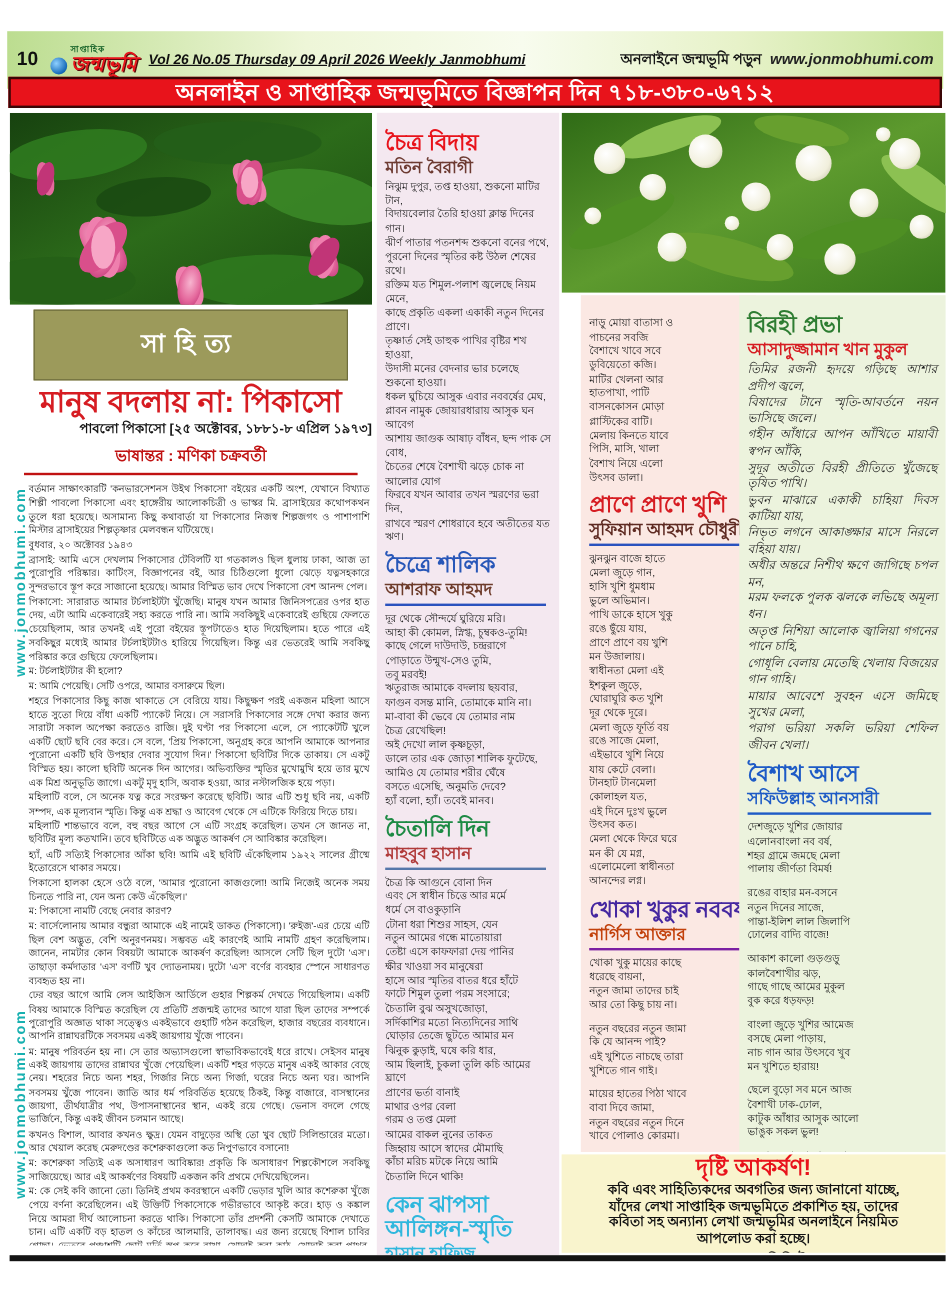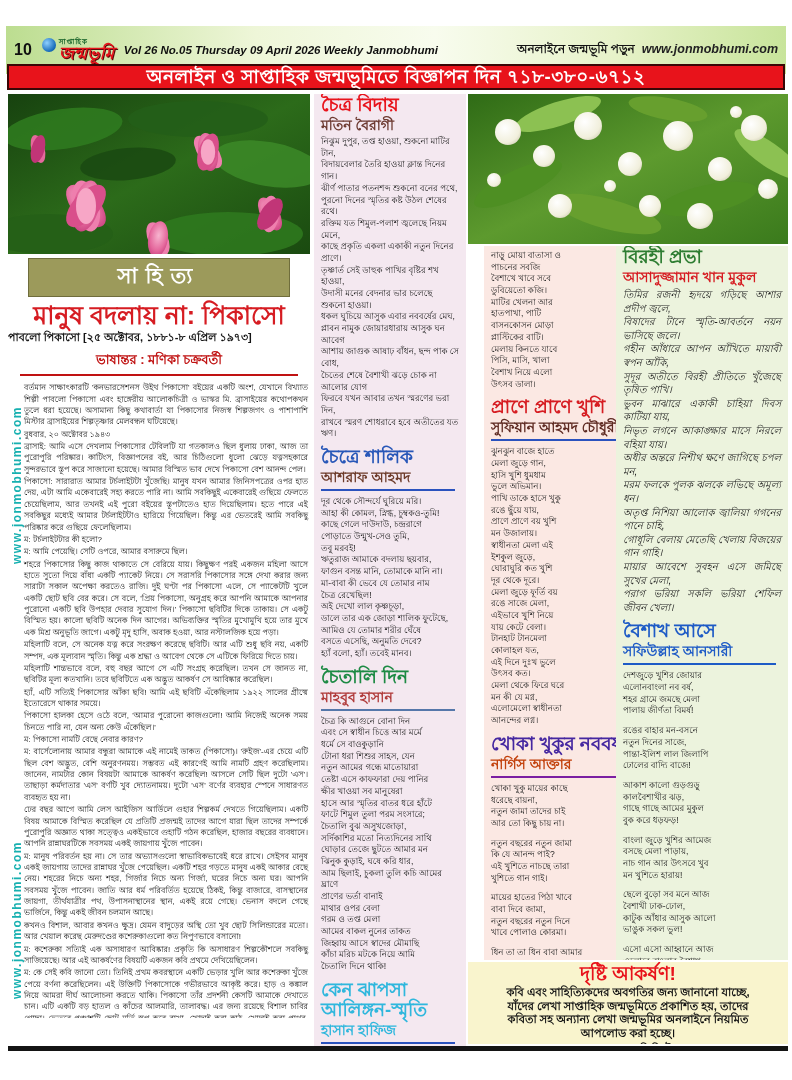--- a/index.html
+++ b/index.html
@@ -3,53 +3,53 @@
 <meta charset="utf-8">
 <style>
   html,body{margin:0;padding:0;background:#ffffff;}
   .page{position:relative;width:792px;height:1080px;background:#fff;overflow:hidden;
         font-family:"Liberation Sans","DejaVu Sans",sans-serif;color:#111;}
   
   .header{position:absolute;top:26px;left:6px;width:780px;height:48px;
           background:linear-gradient(90deg,#bcdd90 0%,#eef6d8 32%,#f8fcee 55%,#e7f2c9 78%,#c8e49b 100%);
           display:flex;align-items:center;padding:0 8px;box-sizing:border-box;}
   .page-number{font-size:16px;font-weight:bold;color:#101010;margin-right:10px;}
-  .logo{display:flex;align-items:flex-start;gap:3px;margin-right:10px;}
+  .logo{display:flex;align-items:flex-end;gap:3px;margin-right:10px;}
   .globe{width:14px;height:14px;border-radius:50%;
          background:radial-gradient(circle at 35% 35%,#8ed0ff 0%,#1569b8 70%,#083c6e 100%);}
   .logo-txt{display:flex;flex-direction:column;line-height:1;}
   .logo-top{font-size:7px;font-weight:bold;color:#0a5a20;letter-spacing:1px;}
   .logo-main{font-size:17px;font-weight:bold;font-style:italic;color:#e8131b;
              text-shadow:1px 1px 0 #5a0a0a;}
-  .vol-line{font-size:11.5px;font-weight:bold;font-style:italic;color:#101010;flex:1;}
+  .vol-line{font-size:11.5px;font-weight:bold;font-style:italic;color:#101010;flex:1;text-decoration:underline;}
   .header-right{display:flex;align-items:baseline;gap:7px;white-space:nowrap;justify-content:center;}
   .read-online{font-size:12px;font-weight:bold;color:#141414;}
   .site-link{font-size:12.5px;font-weight:bold;font-style:italic;color:#222;}
   
   .ad-banner{position:absolute;top:64px;left:7px;width:778px;height:26px;background:#e8131b;
              border:2px solid #3a0606;box-sizing:border-box;color:#fff;font-size:18.5px;
              font-weight:bold;text-align:center;line-height:22px;letter-spacing:.5px;}
   
   .col-left{position:absolute;left:8px;top:94px;width:302px;height:952px;overflow:hidden;}
   .photo-left{width:302px;height:160px;display:block;}
   .section-label{margin:4px 20px 2px;background:#9c9a5b;border:1px solid #6f6d3c;color:#fff;
-                 text-align:center;font-size:21px;font-weight:bold;padding:1px 0;letter-spacing:8px;}
+                 text-align:center;font-size:21px;font-weight:bold;padding:11px 0;letter-spacing:8px;}
   .feature-title{color:#d61c22;font-size:25px;font-weight:bold;text-align:center;margin:5px 0 1px;line-height:1.05;}
-  .feature-subtitle{font-size:11px;font-weight:bold;text-align:left;color:#141414;}
+  .feature-subtitle{font-size:11px;font-weight:bold;text-align:right;color:#141414;}
   .feature-translator{font-size:13px;font-weight:bold;text-align:center;color:#c01212;margin-top:2px;}
   .translator-rule{height:2px;background:#c01212;margin:3px 12px 6px;}
   .article-body{font-size:8px;line-height:1.42;text-align:justify;color:#181818;
                 padding:0 2px 0 16px;overflow:hidden;height:636px;}
   .article-body p{margin:0 0 1px;}
   .wm{position:absolute;color:#17b0b0;font-weight:bold;font-size:12px;letter-spacing:1.5px;
       transform:rotate(-90deg);transform-origin:left top;white-space:nowrap;}
   .wm1{left:2px;top:470px;}
   .wm2{left:2px;top:905px;}
   
-  .colp{position:absolute;box-sizing:border-box;overflow:hidden;padding:1px 7px;}
+  .colp{position:absolute;box-sizing:border-box;overflow:hidden;padding:15px 7px;}
   .col2{left:314px;top:94px;width:152px;height:952px;background:#f4e8f0;}
   .col3{left:484px;top:246px;width:146px;height:714px;background:#fbe8e3;}
   .col4{left:616px;top:246px;width:172px;height:714px;background:#ecf3dd;}
   .photo-right{position:absolute;left:468px;top:94px;width:320px;height:150px;display:block;}
   .poem h2{font-size:18.5px;font-weight:bold;margin:7px 0 0;line-height:1.08;}
   .poem h3{font-size:14px;font-weight:bold;margin:2px 0 0;line-height:1.15;}
   .prule{height:2px;margin:4px 0 5px;width:97%;}
   .pl{font-size:8.6px;line-height:1.36;color:#1d1d1d;}
   .plines{margin-top:3px;}
   .stanzas{margin-top:3px;}

